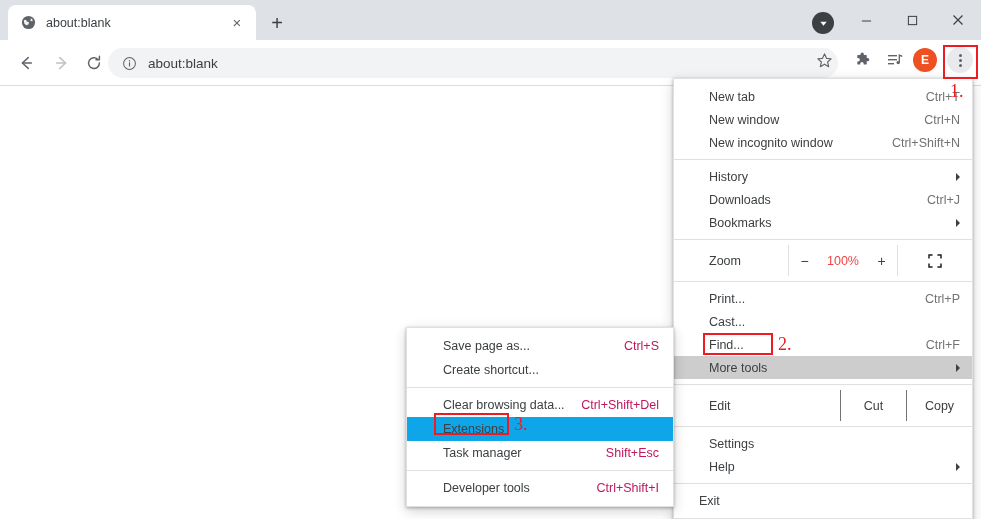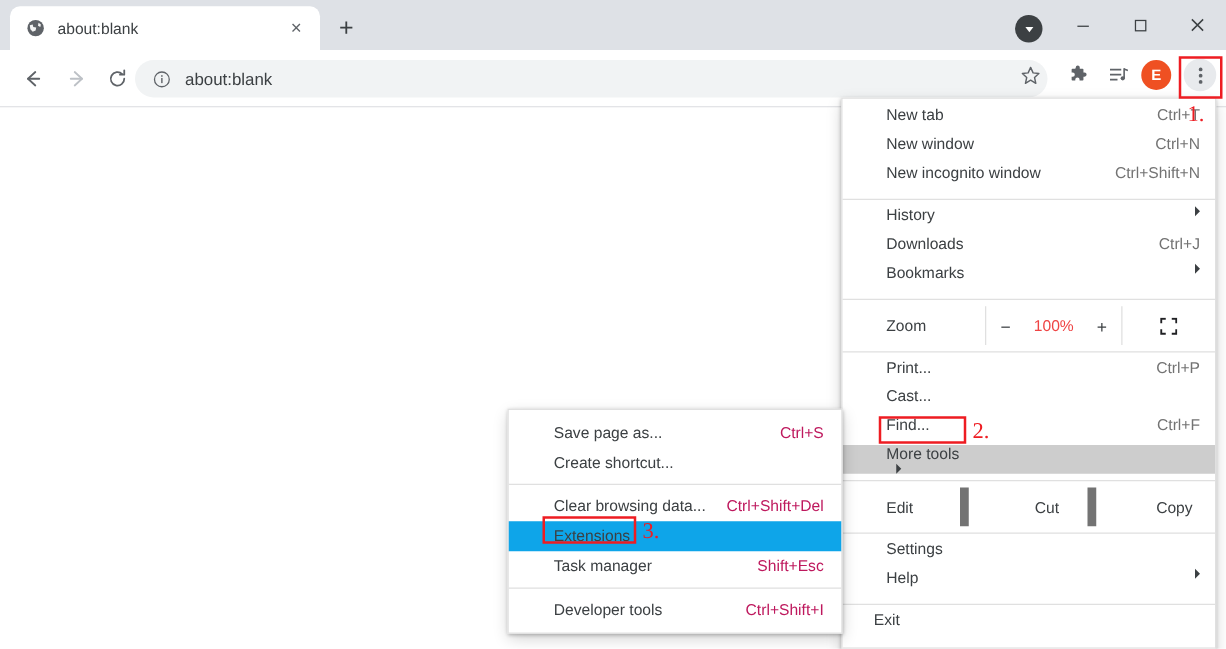--- a/index.html
+++ b/index.html
@@ -186,20 +186,21 @@
     width: 300px;
     background: #ffffff;
     box-shadow: 0 1px 3px rgba(0,0,0,0.28), 0 4px 12px rgba(0,0,0,0.18);
     border: 1px solid #e0e0e0;
     padding: 6px 0 0 0;
     box-sizing: border-box;
   }
   .mi {
     position: relative;
     display: flex;
+    align-items: center;
     height: 23px;
     padding: 0 12px 0 35px;
     font-size: 12.5px;
     color: #3c4043;
     box-sizing: border-box;
   }
   .mi .label { flex: 0 0 auto; white-space: nowrap; }
   .mi .spacer { flex: 1 1 auto; }
   .mi .accel {
     flex: 0 0 auto;
@@ -208,21 +209,21 @@
     white-space: nowrap;
   }
   .mi .arrow {
     flex: 0 0 auto;
     margin-left: 8px;
     width: 0; height: 0;
     border-left: 4px solid #3c4043;
     border-top: 4px solid transparent;
     border-bottom: 4px solid transparent;
   }
-  .mi.highlight { background: #cdcdcd; flex-direction: column; }
+  .mi.highlight { background: #cdcdcd; }
   .sep {
     height: 1px;
     background: #e0e0e0;
     margin: 5px 0;
   }
   .zoomrow {
     display: flex;
     align-items: stretch;
     height: 31px;
     font-size: 12.5px;
@@ -257,23 +258,22 @@
     font-size: 12.5px;
     color: #3c4043;
   }
   .editrow .elabel {
     display: flex; align-items: center;
     padding-left: 35px;
     flex: 1 1 auto;
   }
   .editrow .ebtn {
     display: flex; align-items: center; justify-content: center;
-    border-left: 7px solid #737373;
+    border-left: 1px solid #737373;
     width: 65px;
-    padding-left: 30px;
   }
   .managed {
     display: flex;
     align-items: center;
     height: 39px;
     padding-left: 12px;
     font-size: 12.5px;
     color: #3c4043;
     background: #f5f5f5;
     border-top: 1px solid #e0e0e0;

